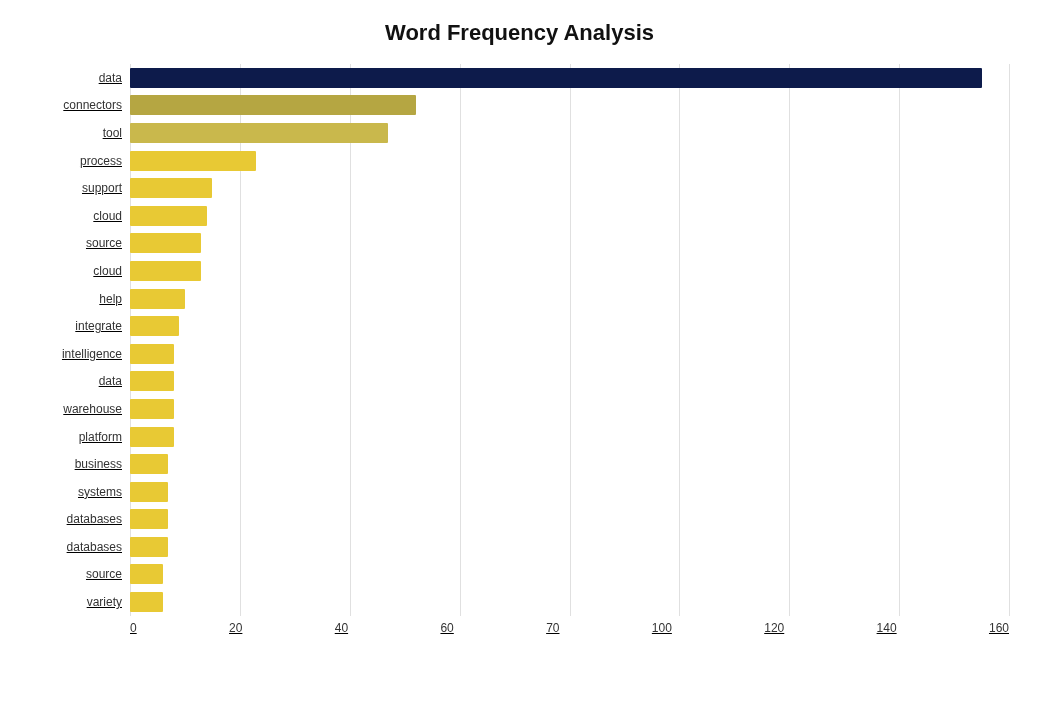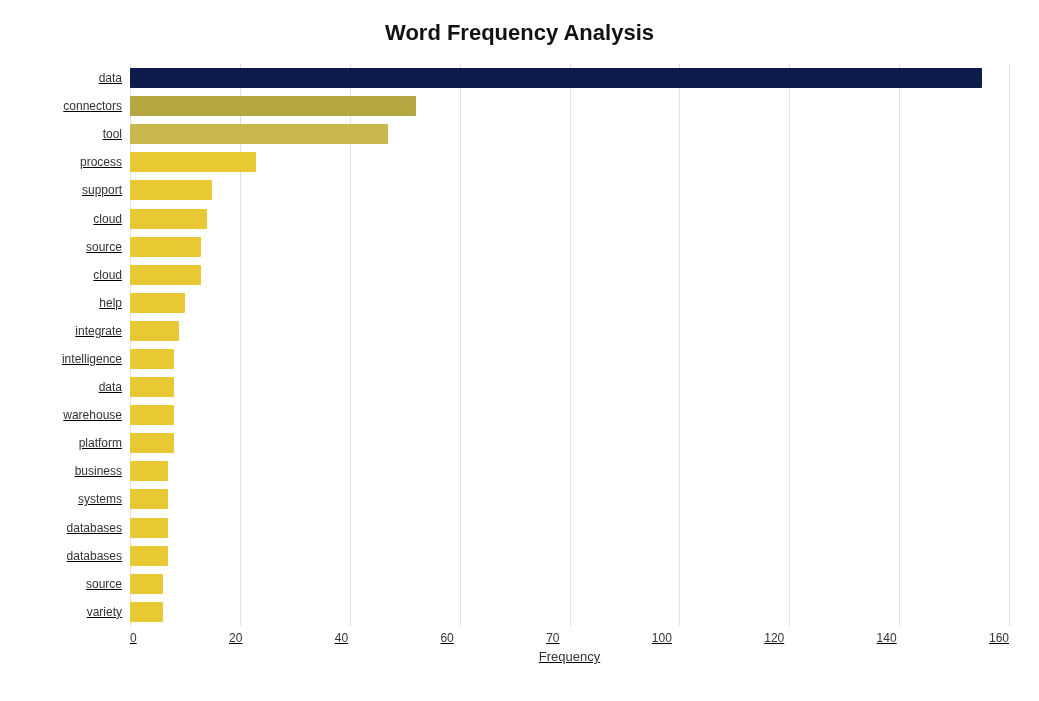--- a/index.html
+++ b/index.html
@@ -9,21 +9,21 @@
       display: flex;
       justify-content: center;
       align-items: center;
       width: 1039px;
       min-height: 701px;
     }
     .chart-container {
       width: 1039px;
       height: 701px;
       background: #fff;
-      padding: 20px 30px 31px 30px;
+      padding: 20px 30px 60px 30px;
       position: relative;
     }
     .chart-title {
       text-align: center;
       font-size: 22px;
       font-weight: bold;
       margin-bottom: 18px;
       color: #111;
     }
     .y-labels {
@@ -198,15 +198,14 @@
         <span class="x-tick">20</span>
         <span class="x-tick">40</span>
         <span class="x-tick">60</span>
         <span class="x-tick">70</span>
         <span class="x-tick">100</span>
         <span class="x-tick">120</span>
         <span class="x-tick">140</span>
         <span class="x-tick">160</span>
       </div>
 
-    <div style="text-align:center; margin-left:100px; font-size:13px; color:#333; margin-top:4px;">Frequency</div>
   </div>
 </div>
 
 </body></html>

